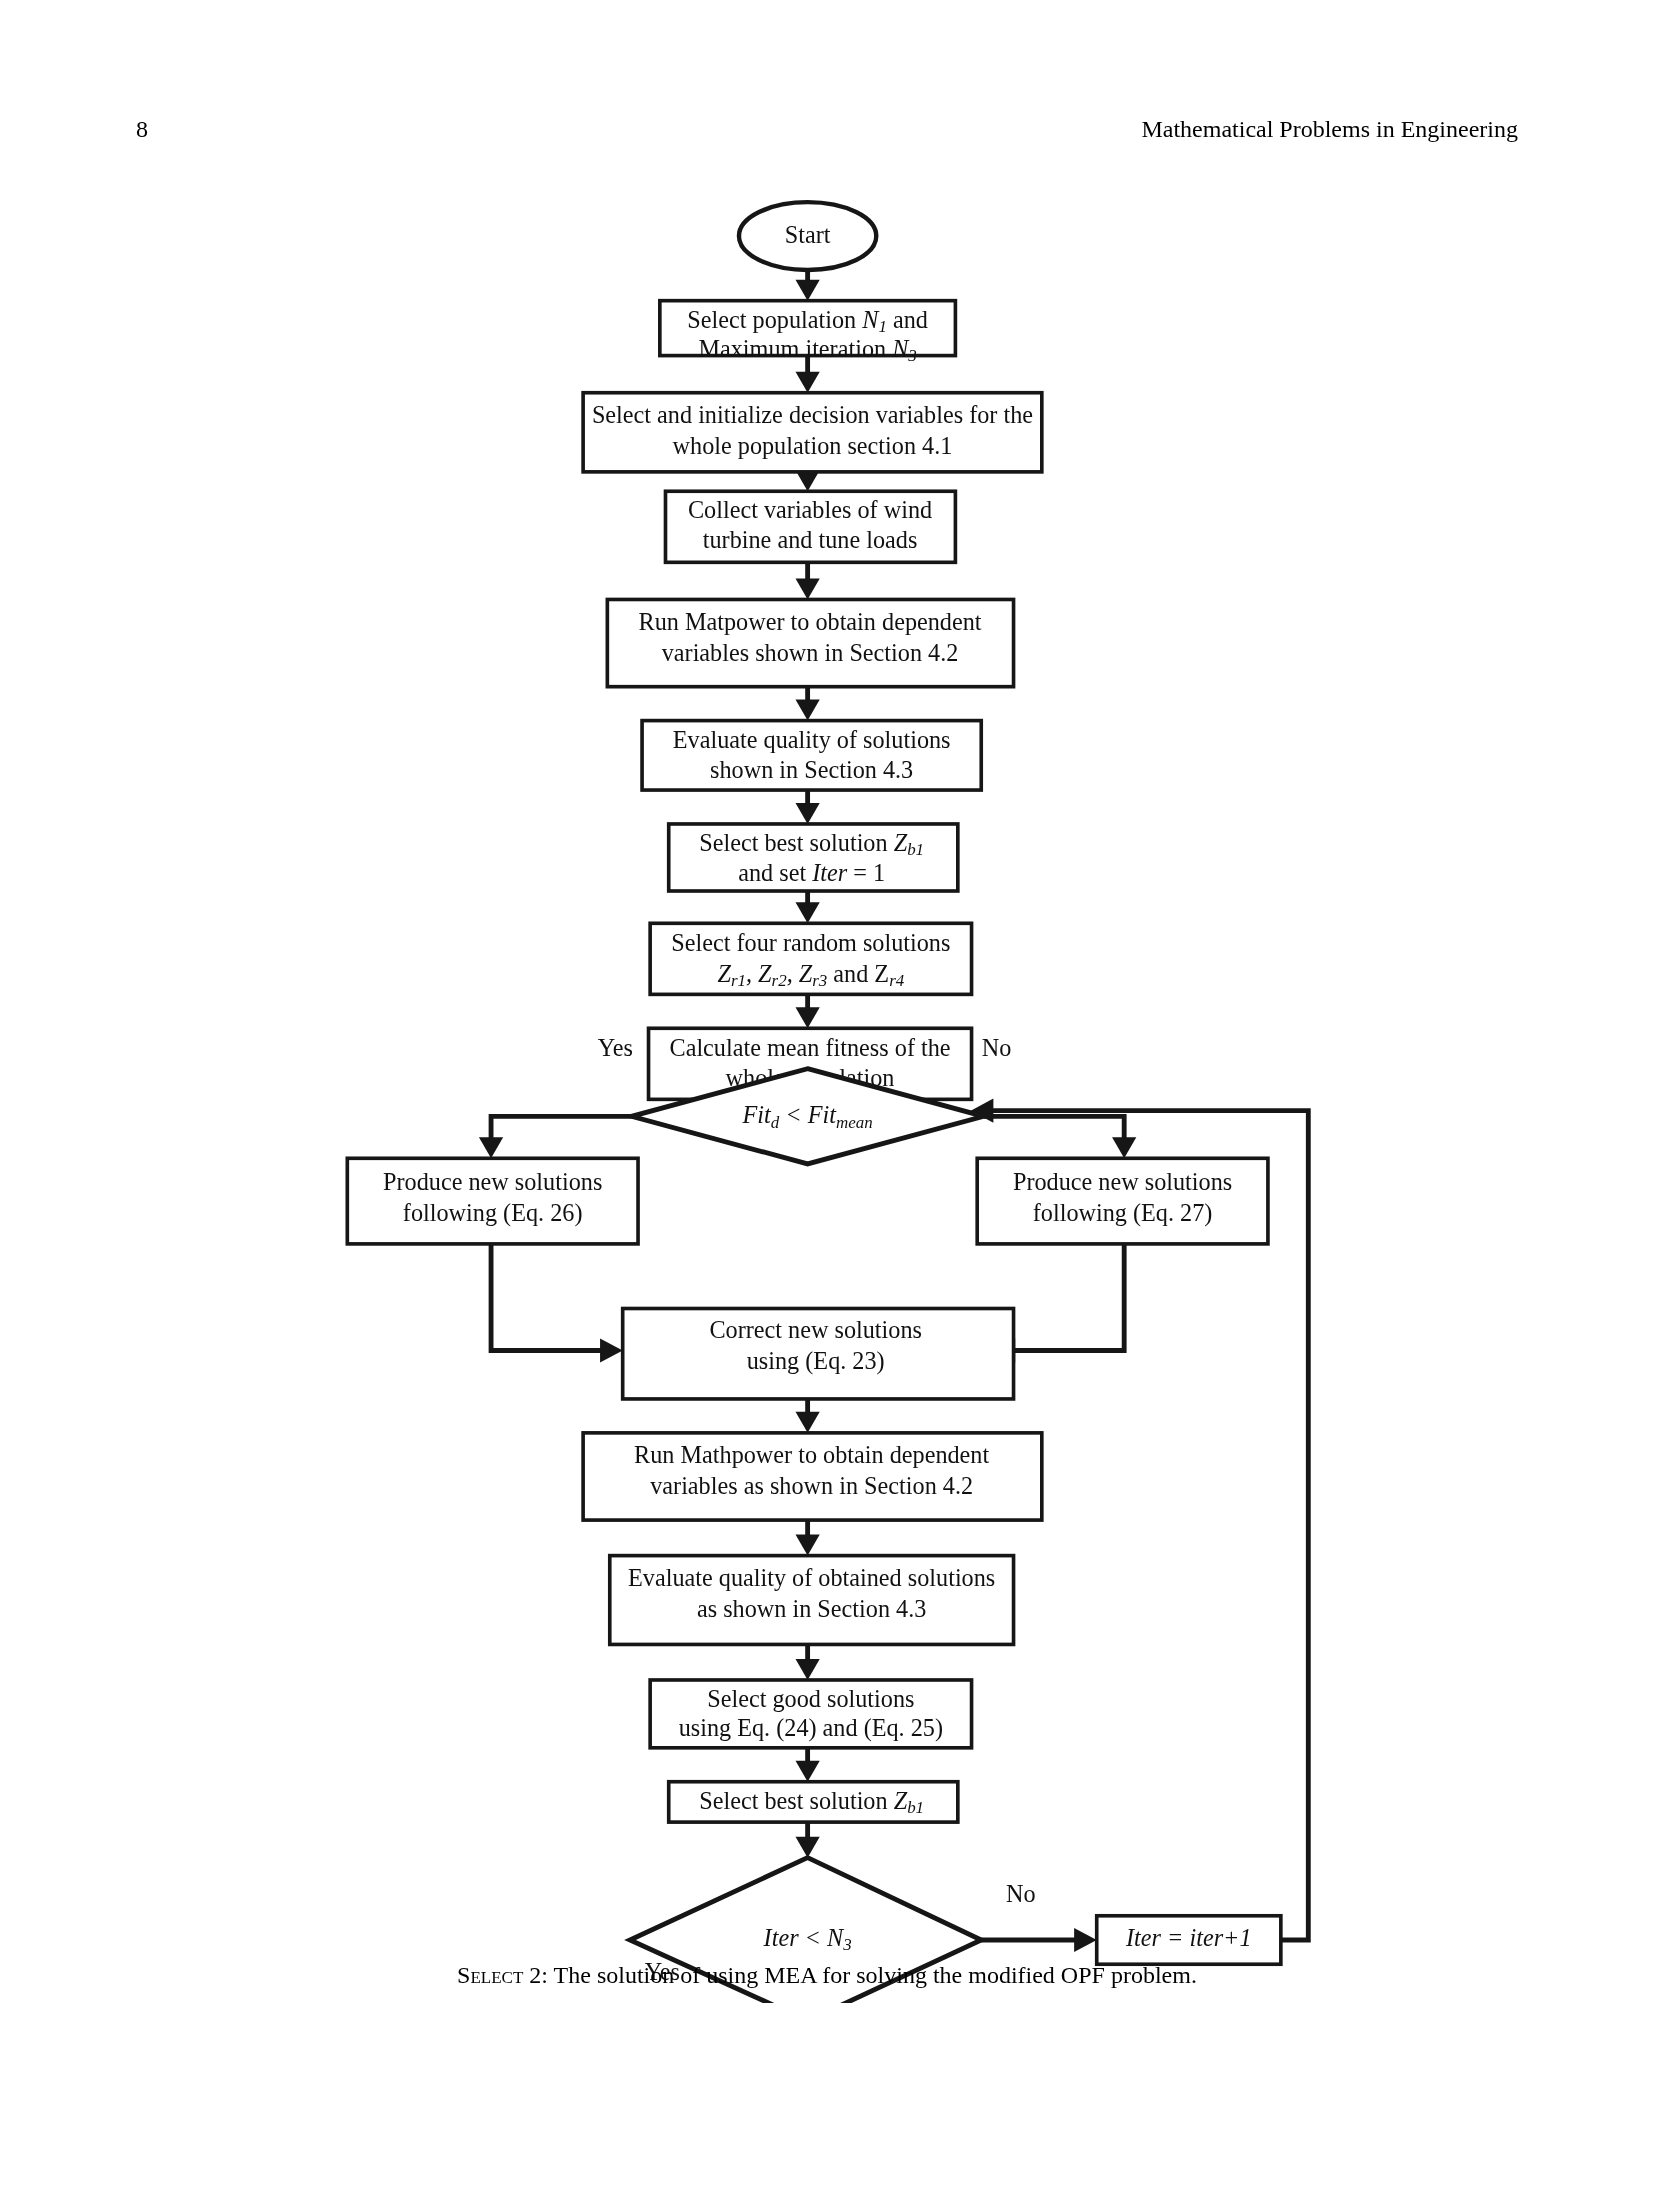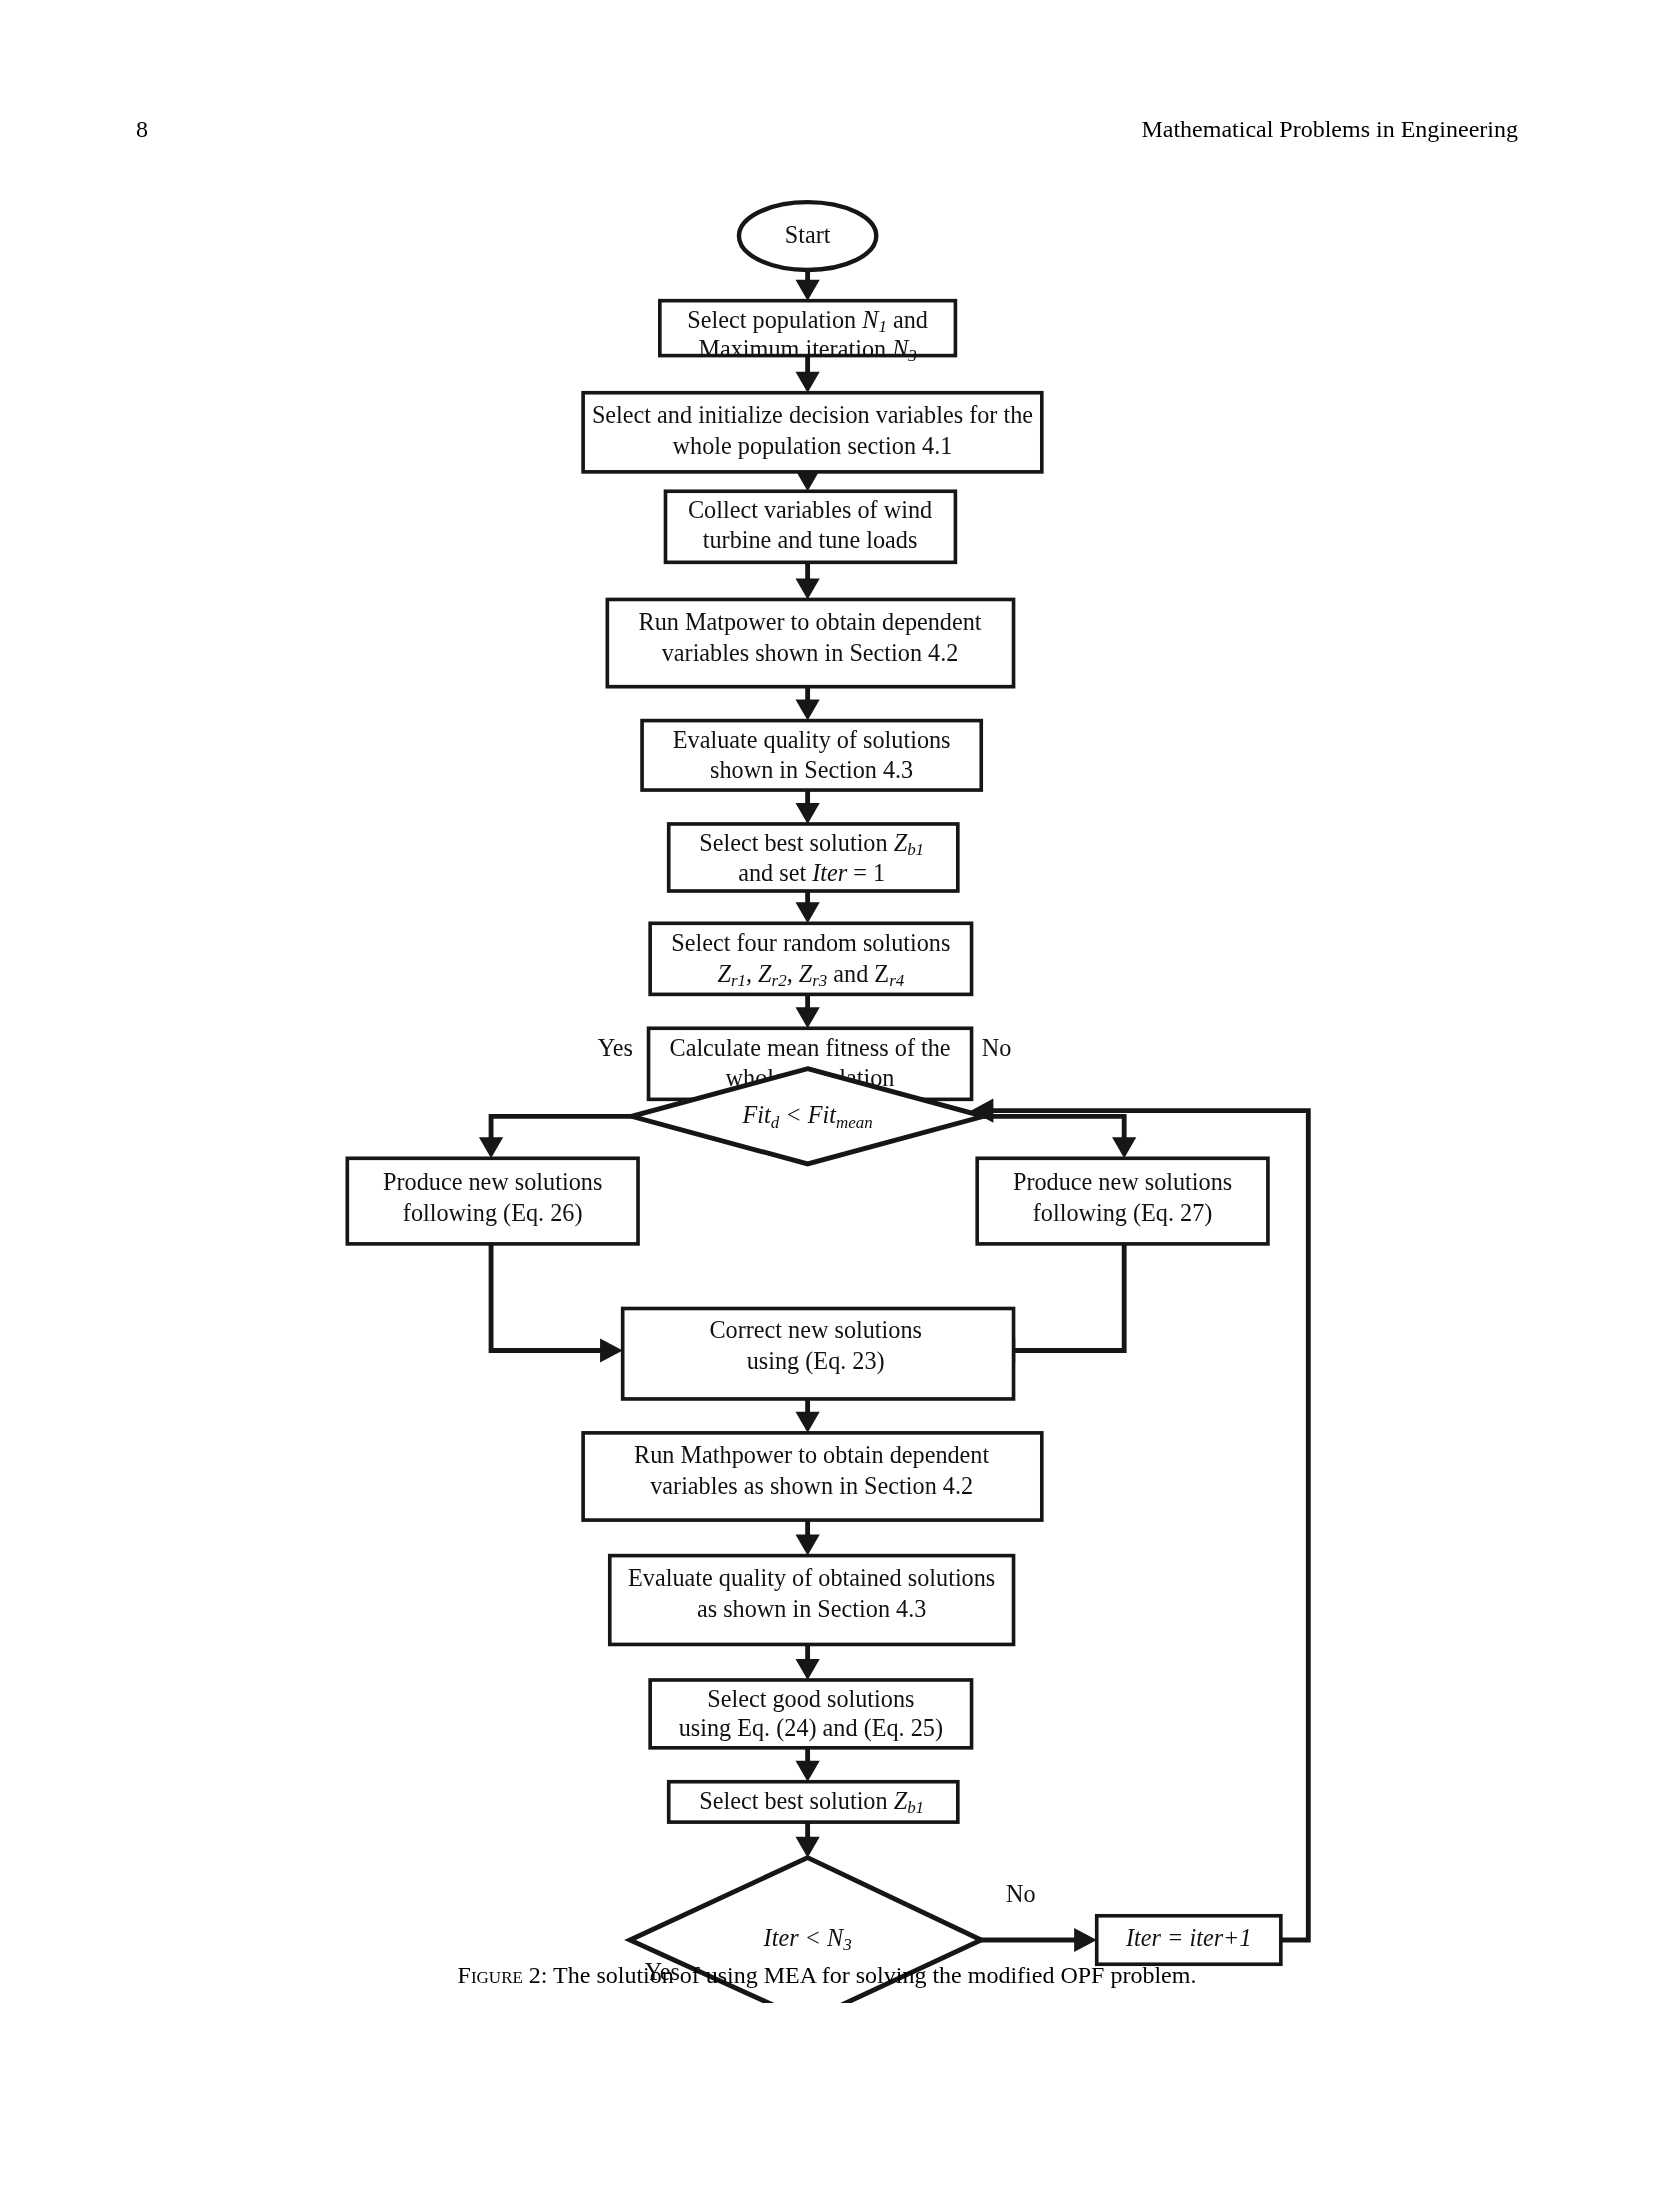--- a/index.html
+++ b/index.html
@@ -314,18 +314,18 @@
 
       <g>
         <ellipse class="node-term" cx="1000" cy="2448" rx="85" ry="44"></ellipse>
         <text x="1000" y="2450" class="lbl">End</text>
       </g>
 
     </svg>
   </div>
 
   <div class="caption">
-    <span class="figlabel">Figure 2:</span>
+    <span class="figlabel">Select 2:</span>
     <span>The solution of using MEA for solving the modified OPF problem.</span>
   </div>
 
 </div>
 
 
 </body></html>

